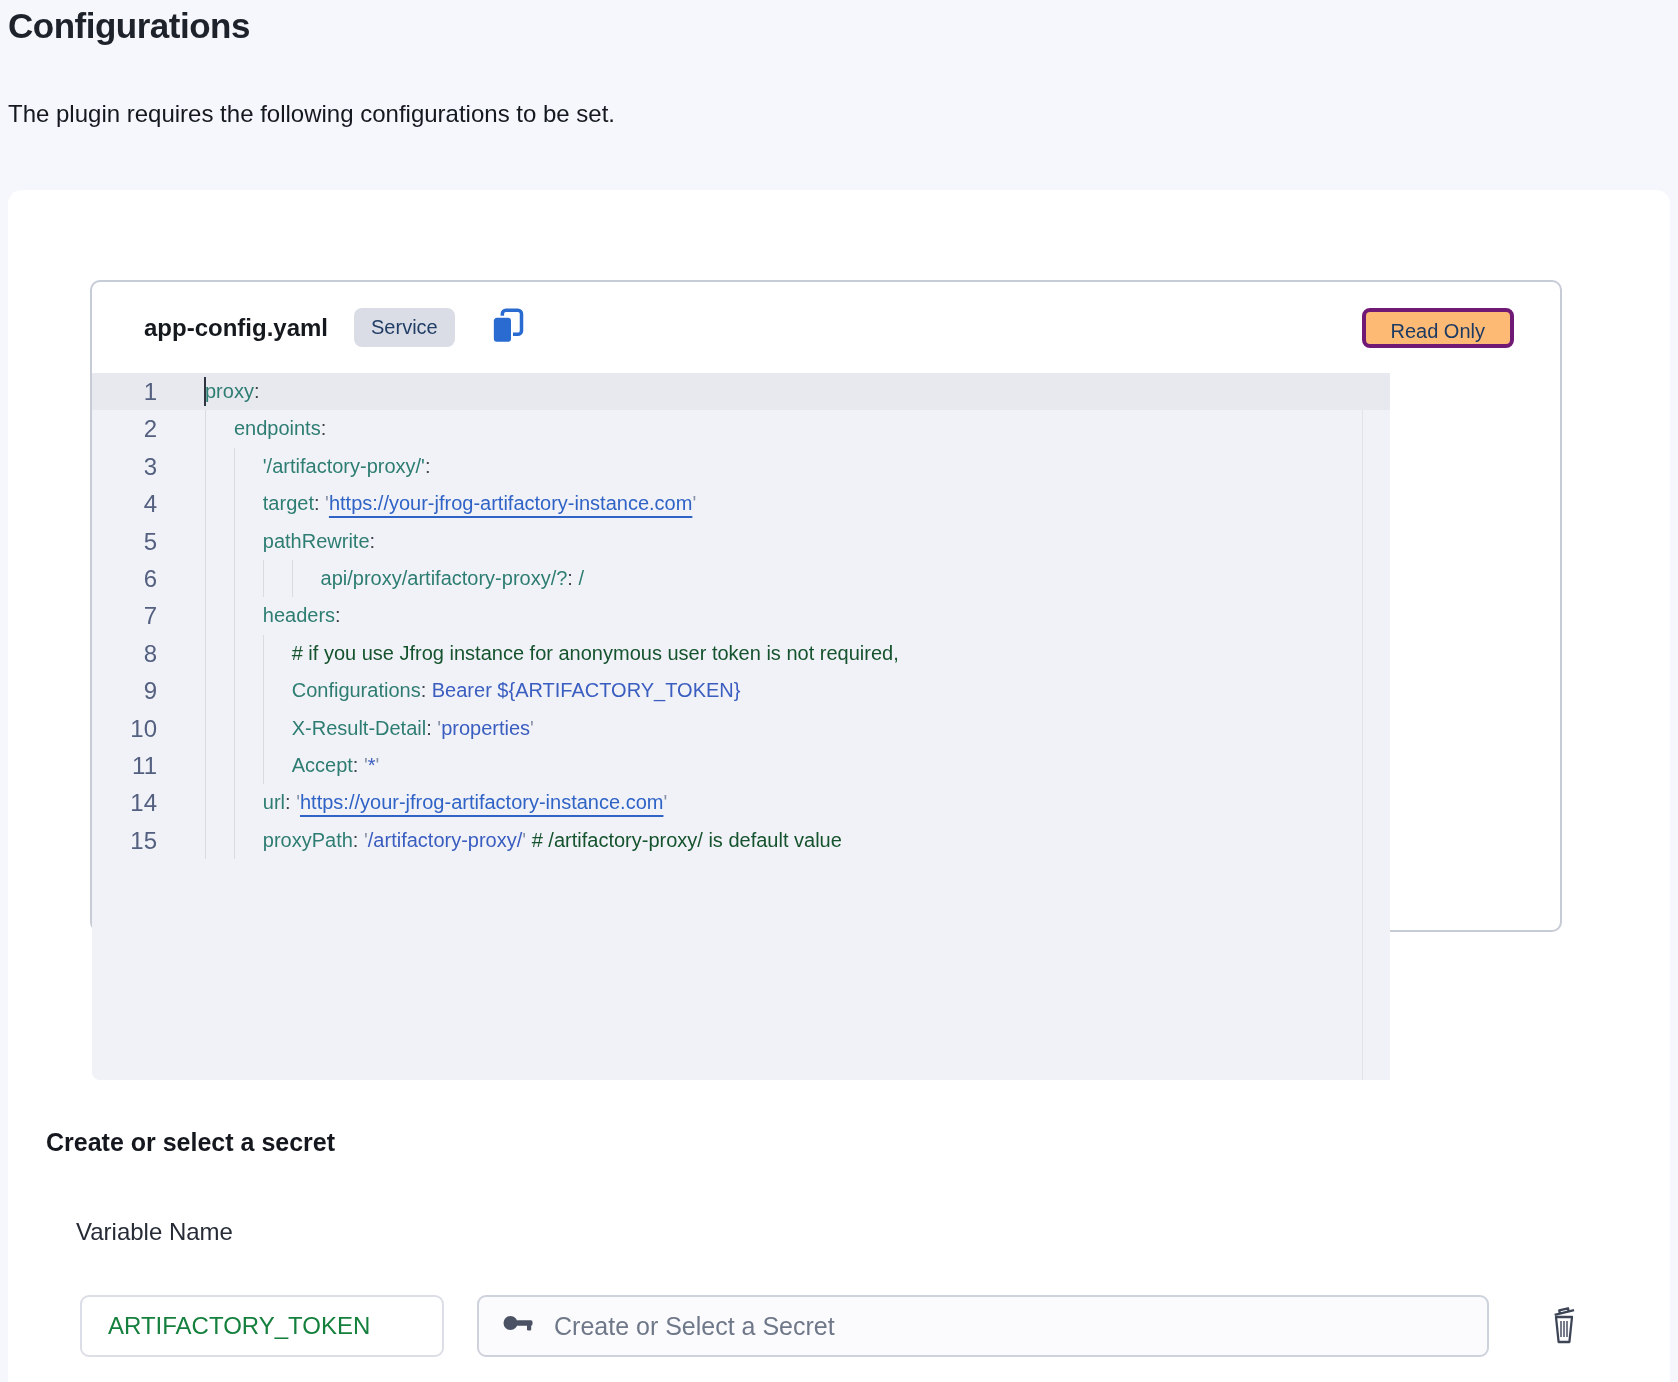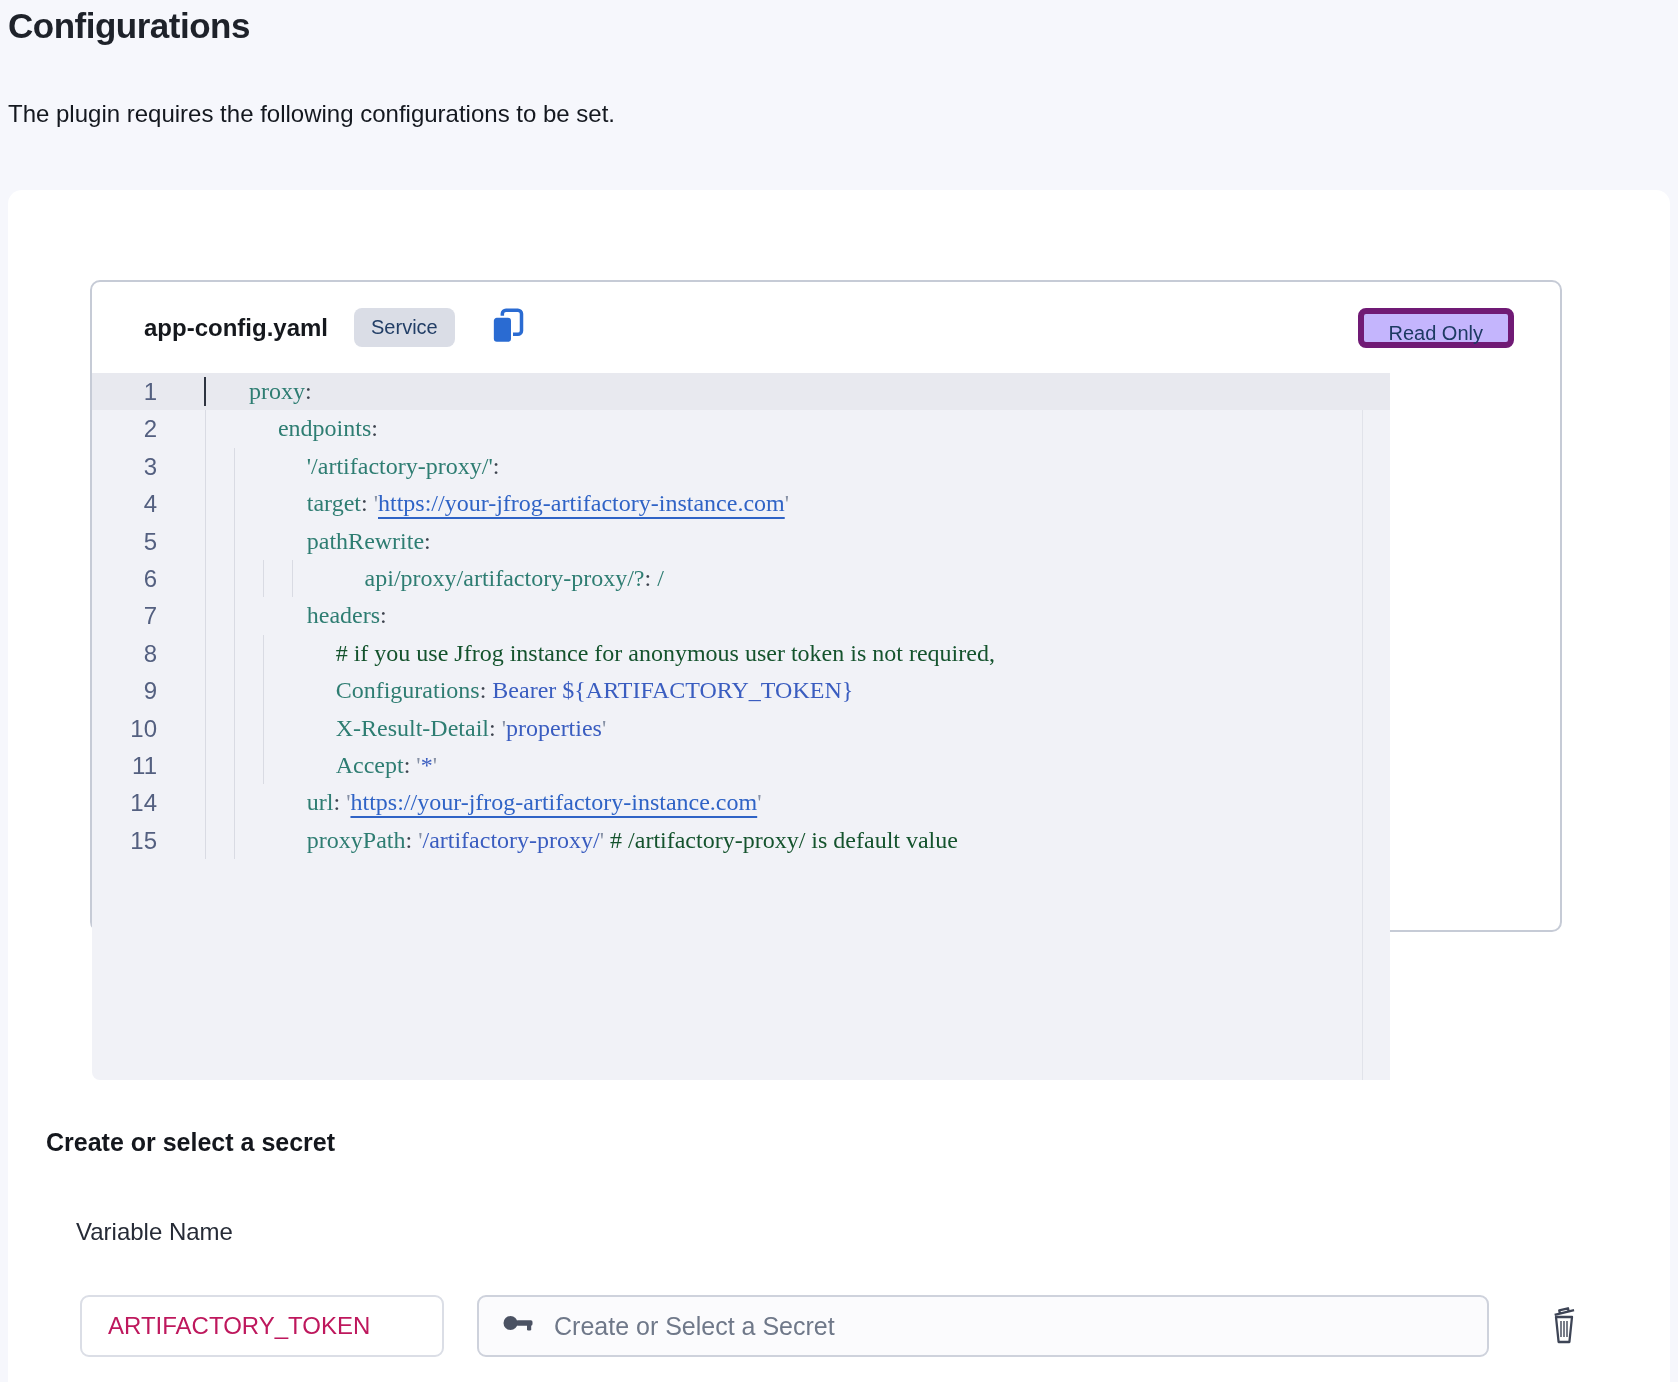--- a/index.html
+++ b/index.html
@@ -34,21 +34,21 @@
   }
   .file-name { font-size:24px; font-weight:700; color:#15181d; }
   .badge {
     margin-left:26px; background:#dadde6; color:#223e66;
     font-size:20px; padding:8px 17px; border-radius:8px; white-space:nowrap;
   }
   .copy-btn { margin-left:32px; background:none; border:none; cursor:pointer; display:flex; }
   .spacer { flex:1; }
   .read-only-btn {
     height:40px; padding:8px 25px; font-size:20px; color:#1d3a63;
-    background:#c4b5fd; border:6px solid #701a75; border-radius:8px;
+    background:#fdba74; border:4px solid #701a75; border-radius:8px;
     font-family:inherit; cursor:pointer; white-space:nowrap;
   }
   .edit-yaml-btn {
     margin-left:38px; margin-right:96px; height:53px; padding:0 35px;
     font-size:23px; font-weight:700; color:#2a6fd4;
     background:#ffffff; border:2px solid #2a6fd4; border-radius:9px;
     font-family:inherit; cursor:pointer; white-space:nowrap;
   }
   
   .code-area {
@@ -61,21 +61,21 @@
     background:#e1e3ea;
   }
   .code-line { display:flex; height:37.4px; line-height:37.4px; position:relative; }
   .code-line.active { background:#e8e9ef; }
   .gutter {
     width:113px; flex:none; text-align:right; padding-right:48px;
     font-size:24px; color:#546080;
   }
   .code-content {
     position:relative; flex:1; white-space:pre;
-    font-family:Liberation Serif, serif; font-size:24px;padding-left:44px;
+    font-family:Liberation Sans, sans-serif; font-size:20px;
   }
   .indent-guide { position:absolute; top:0; bottom:0; width:1px; background:#d9dbe3; }
   .cursor { position:absolute; left:-1px; top:4px; bottom:4px; width:2px; background:#2e3440; }
   .line-text { display:inline-block; }
   .tk-key     { color:#2e7d72; }
   .tk-punc    { color:#3d434e; }
   .tk-str     { color:#3a5dc0; }
   .tk-quote   { color:#8791a5; }
   .tk-comment { color:#14532d; }
   .tk-link    { color:#2f63c6; text-decoration:underline; text-underline-offset:6px; }
@@ -84,21 +84,21 @@
     position:absolute; left:38px; top:938px;
     font-size:25px; font-weight:700; color:#14171d;
   }
   .variable-label {
     position:absolute; left:68px; top:1028px;
     font-size:24px; color:#262b36;
   }
   .variable-input {
     position:absolute; left:72px; top:1105px; width:364px; height:62px;
     border:2px solid #dbdee6; border-radius:9px; background:#ffffff;
-    font-family:inherit; font-size:24px; color:#be185d; padding:0 26px;
+    font-family:inherit; font-size:24px; color:#15803d; padding:0 26px;
   }
   .secret-select {
     position:absolute; left:469px; top:1105px; width:1012px; height:62px;
     border:2px solid #ced2dc; border-radius:9px; background:#fbfbfd;
     display:flex; align-items:center; padding:0 24px; gap:18px; cursor:pointer;
   }
   .secret-placeholder { font-size:25px; color:#6f7889; }
   .trash-btn {
     position:absolute; left:1536px; top:1112px; width:40px; height:46px;
     background:none; border:none; cursor:pointer; display:flex;

